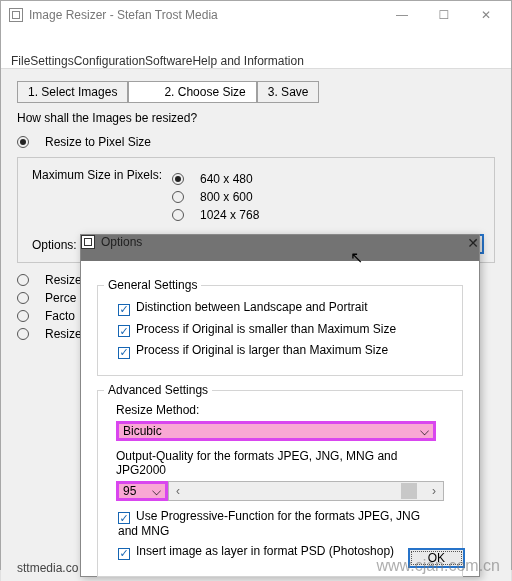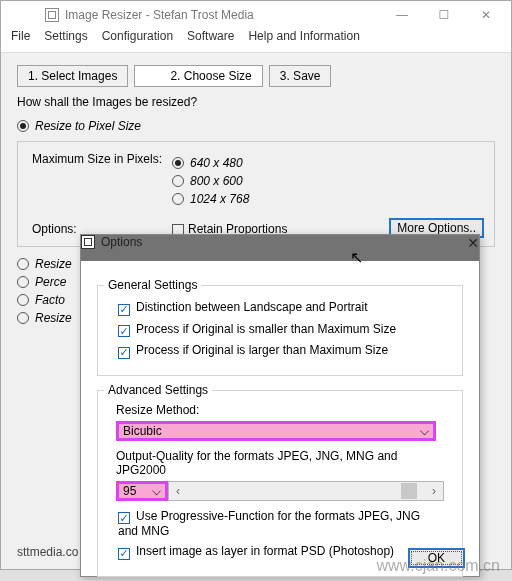--- a/index.html
+++ b/index.html
@@ -1,32 +1,32 @@
 <!DOCTYPE html>
 <html><head>
 <meta charset="utf-8">
 <style>
 * { box-sizing: border-box; margin: 0; padding: 0; font-family: "Segoe UI", Tahoma, sans-serif; font-size: 12px; }
 body { width: 512px; height: 581px; background: #e0e0e0; overflow: hidden; position: relative; }
 
 .main-window { position: absolute; top: 0; left: 0; width: 512px; height: 570px; background: #fff; border: 1px solid #a7a7a7; }
-.titlebar { height: 28px; display: flex; align-items: center; padding: 0 4px 0 8px; background: #fff; color: #777; margin-left: 36px; }
+.titlebar { height: 28px; display: flex; align-items: center; padding: 0 4px 0 8px; background: #fff; color: #777; }
 .title-icon { width: 14px; height: 14px; border: 1px solid #888; background: #fff; position: relative; margin-right: 6px; }
 .title-icon::after { content: ""; position: absolute; top: 2px; left: 2px; width: 6px; height: 6px; border: 1px solid #888; }
 .win-ctrls { margin-left: auto; display: flex; }
 .win-ctrl { width: 42px; height: 22px; display: flex; align-items: center; justify-content: center; color: #888; }
 
-.menubar { height: 24px; background: #fff; display: flex; align-items: flex-start; padding: 0 10px; gap: 14px; border-bottom: 1px solid #dcdcdc; color: #333; }
+.menubar { height: 24px; background: #fff; display: flex; align-items: flex-end; padding: 0 10px; border-bottom: 1px solid #dcdcdc; color: #333; margin-top: 16px; }
 
 .main-area { padding: 12px 16px; background: #f0f0f0; height: calc(100% - 52px); position: relative; }
-.tabs { display: flex; gap: 6px; margin-bottom: 8px; }
+.tabs { display: flex; margin-bottom: 8px; }
 .tab { border: 1px solid #a0a0a0; padding: 3px 10px; background: #f0f0f0; }
 .tab.active { background: #fff; padding-left: 35px; }
 .prompt { margin: 4px 0 10px 0; }
-.radio-row { display: flex; align-items: center; gap: 6px; margin: 4px 0; font-style: italic; }
+.radio-row { display: flex; align-items: center; gap: 16px; margin: 4px 0; }
 .radio { width: 12px; height: 12px; border-radius: 50%; border: 1px solid #555; display: inline-flex; align-items: center; justify-content: center; }
 .radio.on::after { content: ""; width: 6px; height: 6px; border-radius: 50%; background: #222; }
 .group { border: 1px solid #c8c8c8; padding: 10px 14px 36px 14px; margin: 8px 0 10px 0; position: relative; }
 .opt-col { margin-left: 140px; }
 .lbl { position: absolute; }
 .chk { width: 12px; height: 12px; border: 1px solid #555; display: inline-block; vertical-align: middle; margin-right: 4px; }
 .more-btn { position: absolute; right: 10px; bottom: 8px; border: 2px solid #2673c9; padding: 1px 6px; background: #eaeaea; }
 .footer { position: absolute; bottom: 10px; left: 16px; color: #444; }
 
 .dialog { position: absolute; top: 234px; left: 80px; width: 400px; height: 343px; background: #fff; border: 1px solid #888; box-shadow: 2px 2px 8px rgba(0,0,0,.25); }

